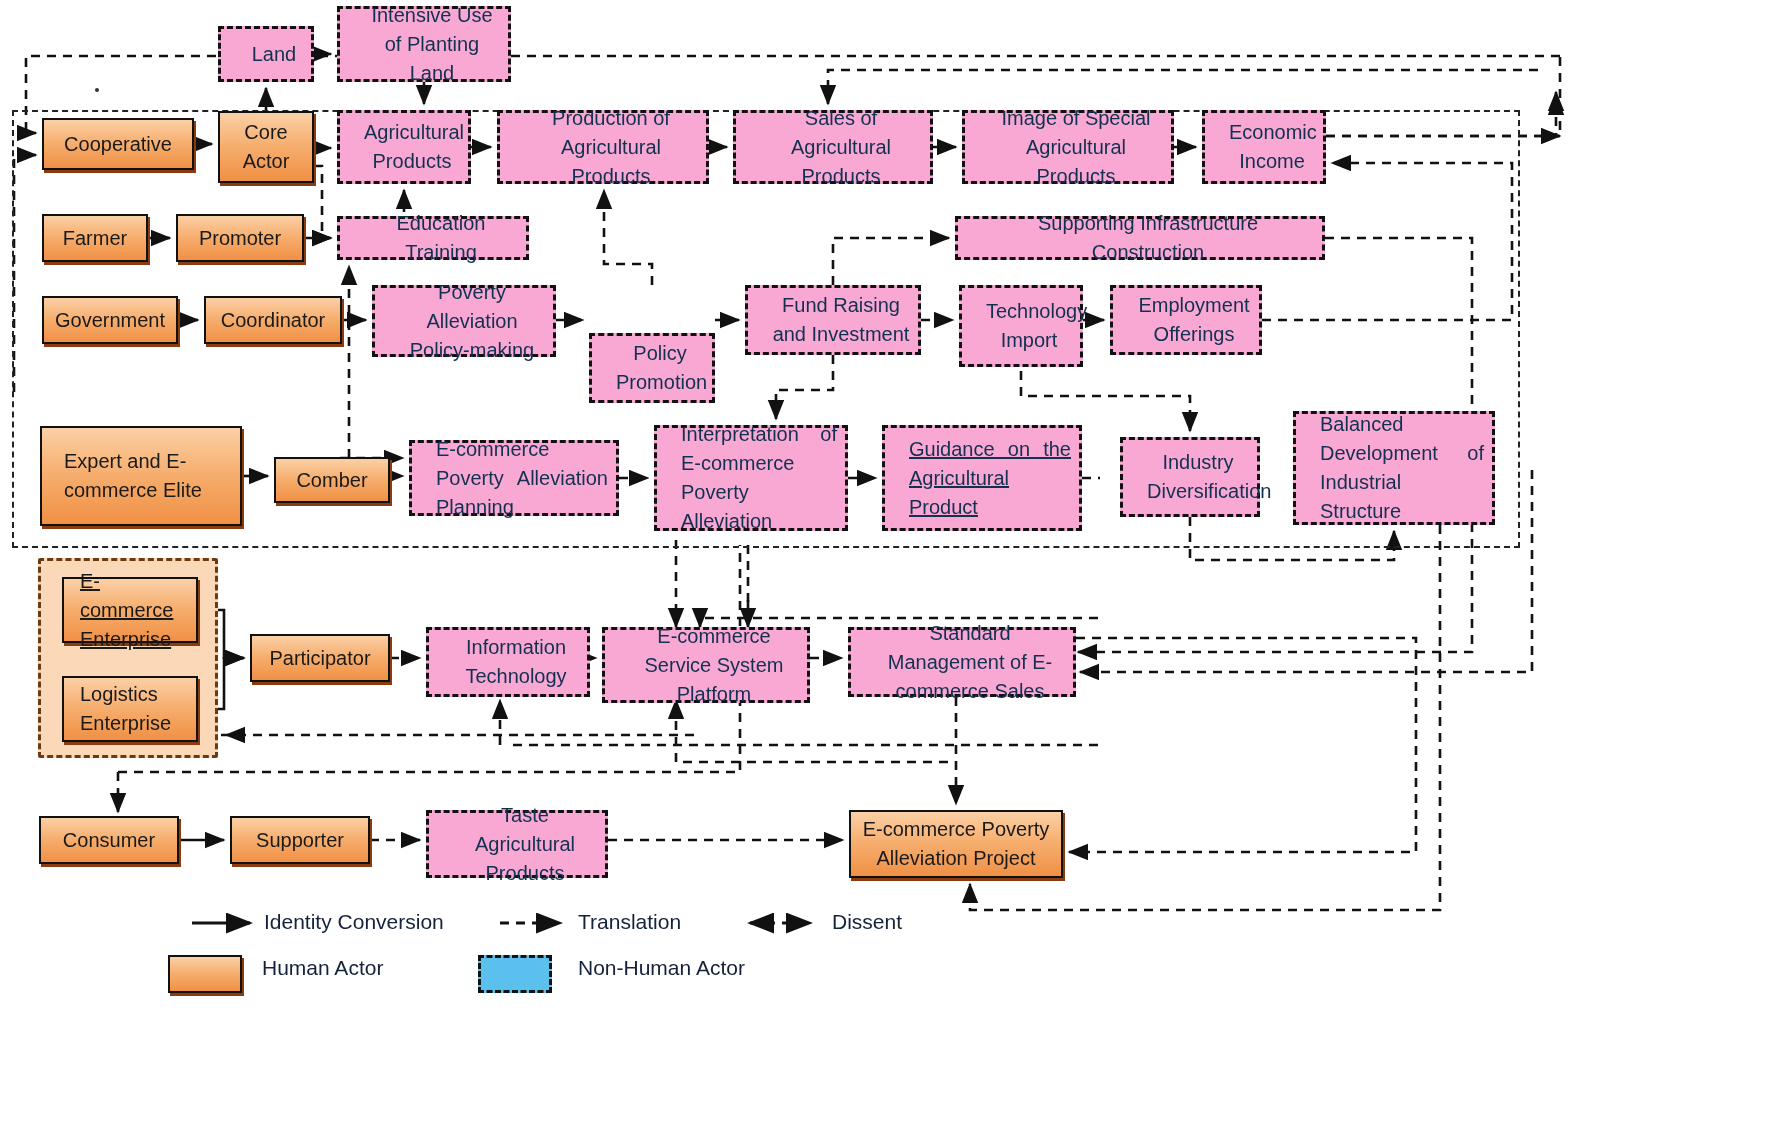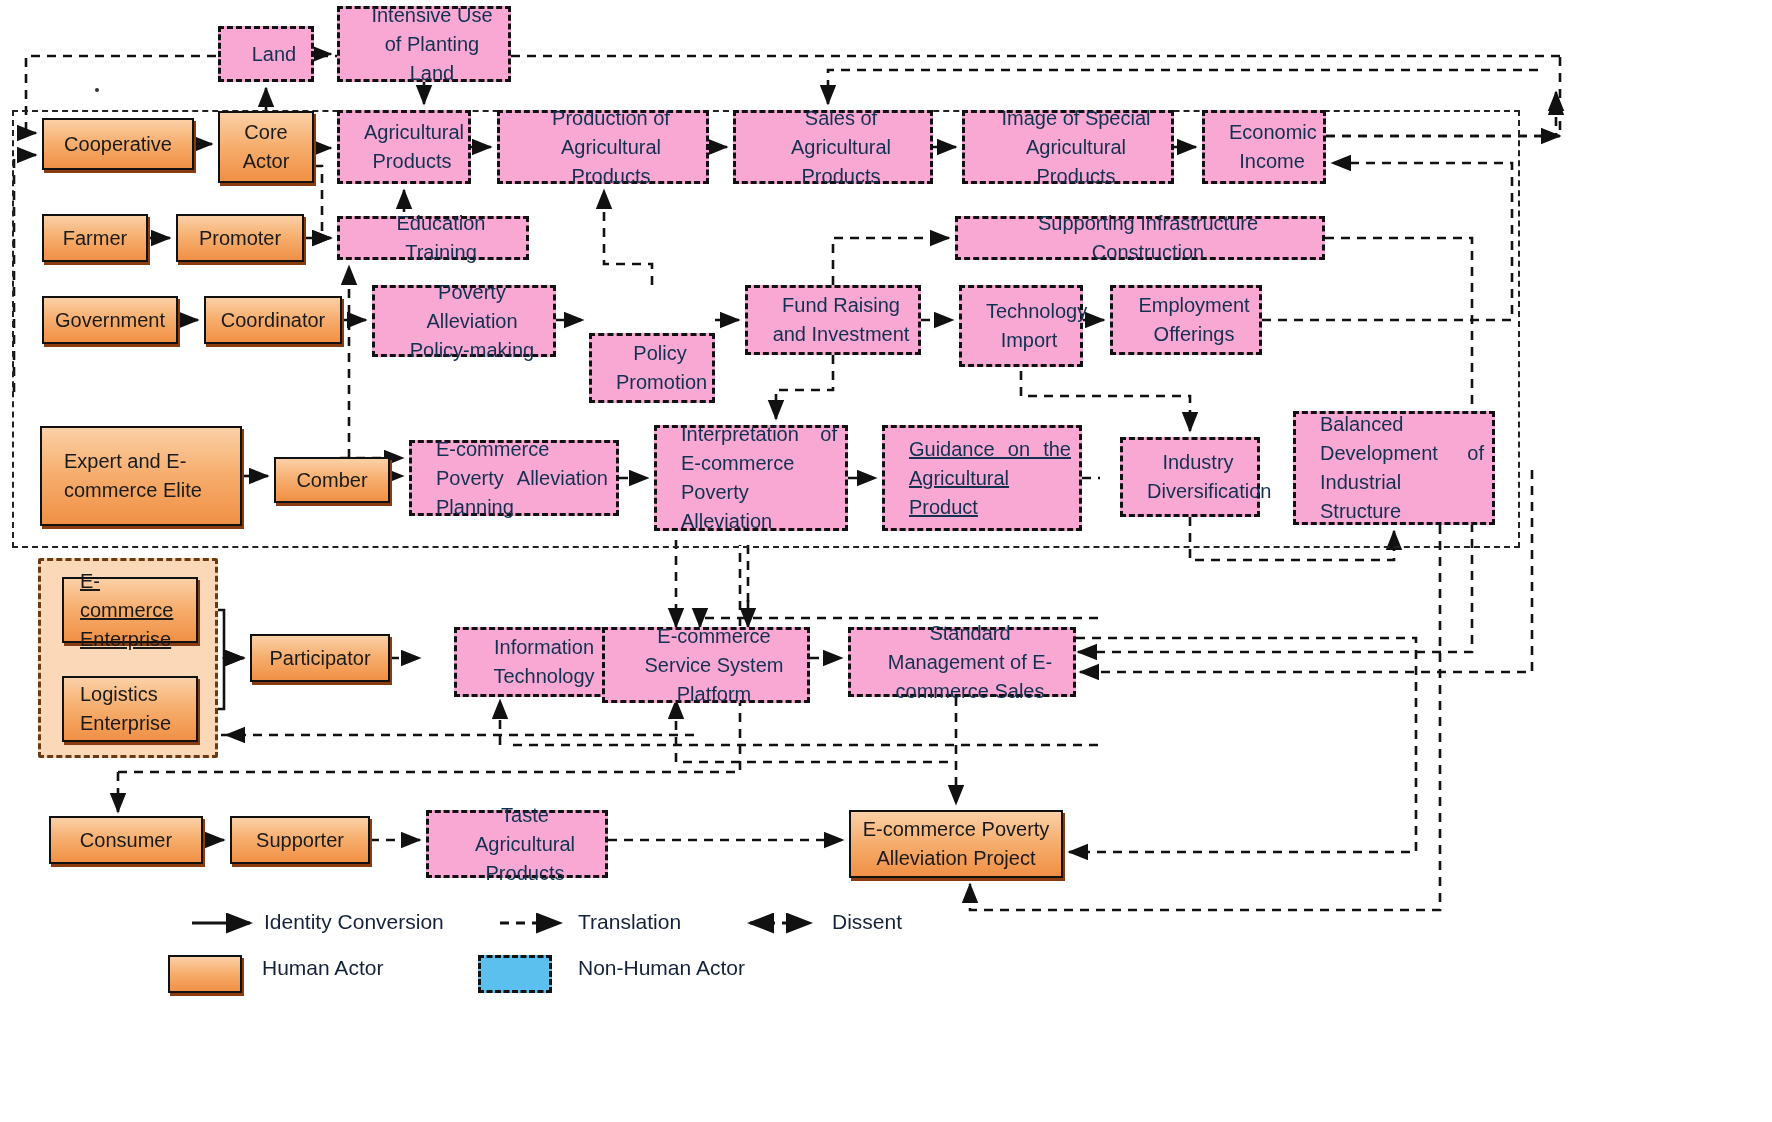--- a/index.html
+++ b/index.html
@@ -245,31 +245,31 @@
 
   <div class="node human" style="left:62px;top:577px;width:136px;height:66px;justify-content:flex-start;">
       <span class="txt" style="text-align:left;padding-left:8px;text-decoration:underline;">E-commerce Enterprise</span>
     </div>
   <div class="node human" style="left:62px;top:676px;width:136px;height:66px;justify-content:flex-start;">
       <span class="txt" style="text-align:left;padding-left:8px;">Logistics Enterprise</span>
     </div>
   <div class="node human" style="left:250px;top:634px;width:140px;height:48px;">
       <span class="txt">Participator</span>
     </div>
-  <div class="node nonhuman" style="left:426px;top:627px;width:164px;height:70px;margin-left:28px;">
+  <div class="node nonhuman" style="left:426px;top:627px;width:164px;height:70px;">
       <span class="txt">Information Technology</span>
     </div>
   <div class="node nonhuman" style="left:602px;top:627px;width:208px;height:76px;">
       <span class="txt">E-commerce Service System Platform</span>
     </div>
   <div class="node nonhuman" style="left:848px;top:627px;width:228px;height:70px;">
       <span class="txt">Standard Management of E-commerce Sales</span>
     </div>
 
-  <div class="node human" style="left:49px;top:816px;width:154px;height:48px;">
+  <div class="node human" style="left:39px;top:816px;width:140px;height:48px;">
       <span class="txt">Consumer</span>
     </div>
   <div class="node human" style="left:230px;top:816px;width:140px;height:48px;">
       <span class="txt">Supporter</span>
     </div>
   <div class="node nonhuman" style="left:426px;top:810px;width:182px;height:68px;">
       <span class="txt">Taste Agricultural Products</span>
     </div>
   <div class="node human" style="left:849px;top:810px;width:214px;height:68px;">
       <span class="txt">E-commerce Poverty Alleviation Project</span>

